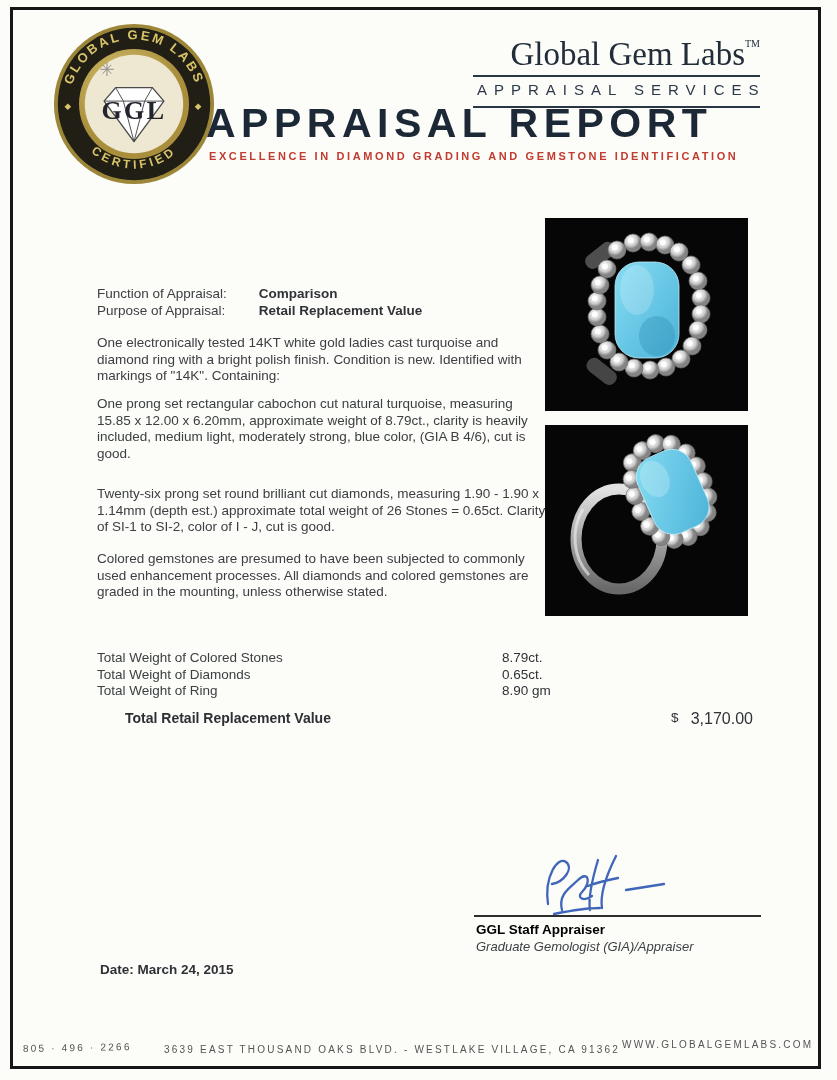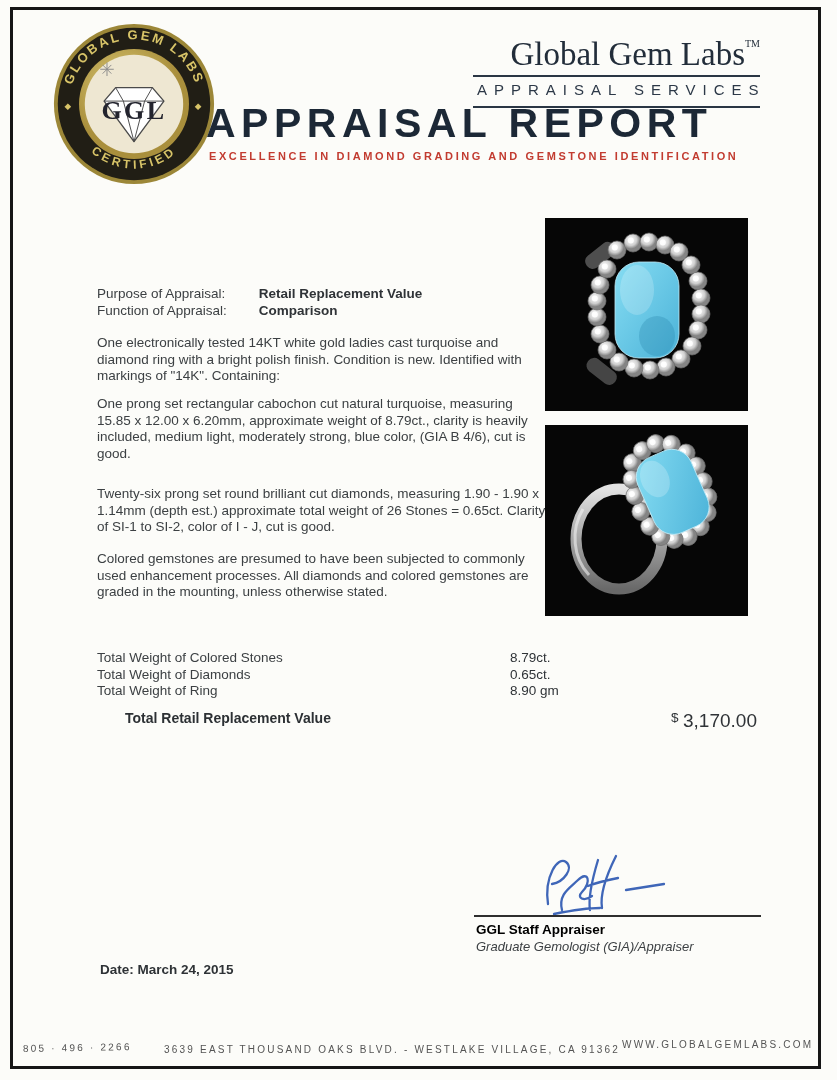--- a/index.html
+++ b/index.html
@@ -29,26 +29,26 @@
   .p3{top:486px;width:457px;}
   .p4{top:551px;width:447px;}
 
   .photo{position:absolute;left:545px;background:#060606;}
   .photo-top{top:218px;width:203px;height:193px;}
   .photo-side{top:425px;width:203px;height:191px;}
   .photo svg{display:block;}
 
   
   .totals{position:absolute;left:97px;top:650px;width:600px;font-size:13.5px;}
-  .trow{display:flex;line-height:16.5px;gap:8px;}
+  .trow{display:flex;line-height:16.5px;}
   .trow .tlabel{width:405px;}
   .trow .tvalue{color:#2f3337;}
   .grand-label{position:absolute;left:97px;top:710px;font-weight:bold;font-size:14px;color:#2c3034;margin-left:28px;}
   .grand-currency{position:absolute;left:671px;top:710px;font-size:13.5px;color:#2f3337;}
-  .grand-value{position:absolute;left:683px;top:710px;width:70px;text-align:right;font-size:19px;color:#2f3337;}
+  .grand-value{position:absolute;left:683px;top:710px;width:70px;text-align:right;font-size:16px;color:#2f3337;}
 
   
   .signature-svg{position:absolute;left:534px;top:848px;}
   .sign-line{position:absolute;left:474px;top:915px;width:287px;border-top:2px solid #2e2e2e;}
   .appraiser-name{position:absolute;left:476px;top:922px;font-weight:bold;font-size:13.5px;color:#000000;}
   .appraiser-title{position:absolute;left:476px;top:939px;font-style:italic;font-size:13px;color:#3c4043;}
   .date-line{position:absolute;left:100px;top:927px;font-weight:bold;font-size:13.5px;color:#2e3236;margin-top:35px;}
 
   
   .footer-item{position:absolute;font-size:10px;letter-spacing:2.2px;color:#545454;white-space:nowrap;}
@@ -99,26 +99,26 @@
     <div class="rule"></div>
     <div class="brand-services">APPRAISAL SERVICES</div>
     <div class="rule"></div>
   </div>
 
   <div class="report-title">APPRAISAL REPORT</div>
   <div class="tagline">EXCELLENCE IN DIAMOND GRADING AND GEMSTONE IDENTIFICATION</div>
 
   <div class="purpose">
     <div>
+      <span class="label">Function of Appraisal:</span>
+      <span class="value">Comparison</span>
+    </div>
+    <div>
       <span class="label">Purpose of Appraisal:</span>
       <span class="value">Retail Replacement Value</span>
-    </div>
-    <div>
-      <span class="label">Function of Appraisal:</span>
-      <span class="value">Comparison</span>
     </div>
   </div>
 
   <div class="para p1">One electronically tested 14KT white gold ladies cast turquoise and diamond ring with a bright polish finish. Condition is new. Identified with markings of "14K".  Containing:</div>
   <div class="para p2">One prong set rectangular cabochon cut natural turquoise, measuring 15.85 x 12.00 x 6.20mm,  approximate weight of 8.79ct., clarity is heavily included, medium light, moderately strong, blue color, (GIA B 4/6), cut is good.</div>
   <div class="para p3">Twenty-six prong set round brilliant cut diamonds, measuring 1.90 - 1.90 x 1.14mm (depth est.) approximate total weight of 26 Stones = 0.65ct.  Clarity of SI-1 to SI-2, color of I - J, cut is good.</div>
   <div class="para p4">Colored gemstones are presumed to have been subjected to commonly used enhancement processes. All diamonds and colored gemstones are graded in the mounting, unless otherwise stated.</div>
 
   <div class="photo photo-top">
     <svg width="203" height="193" viewBox="0 0 203 193">

